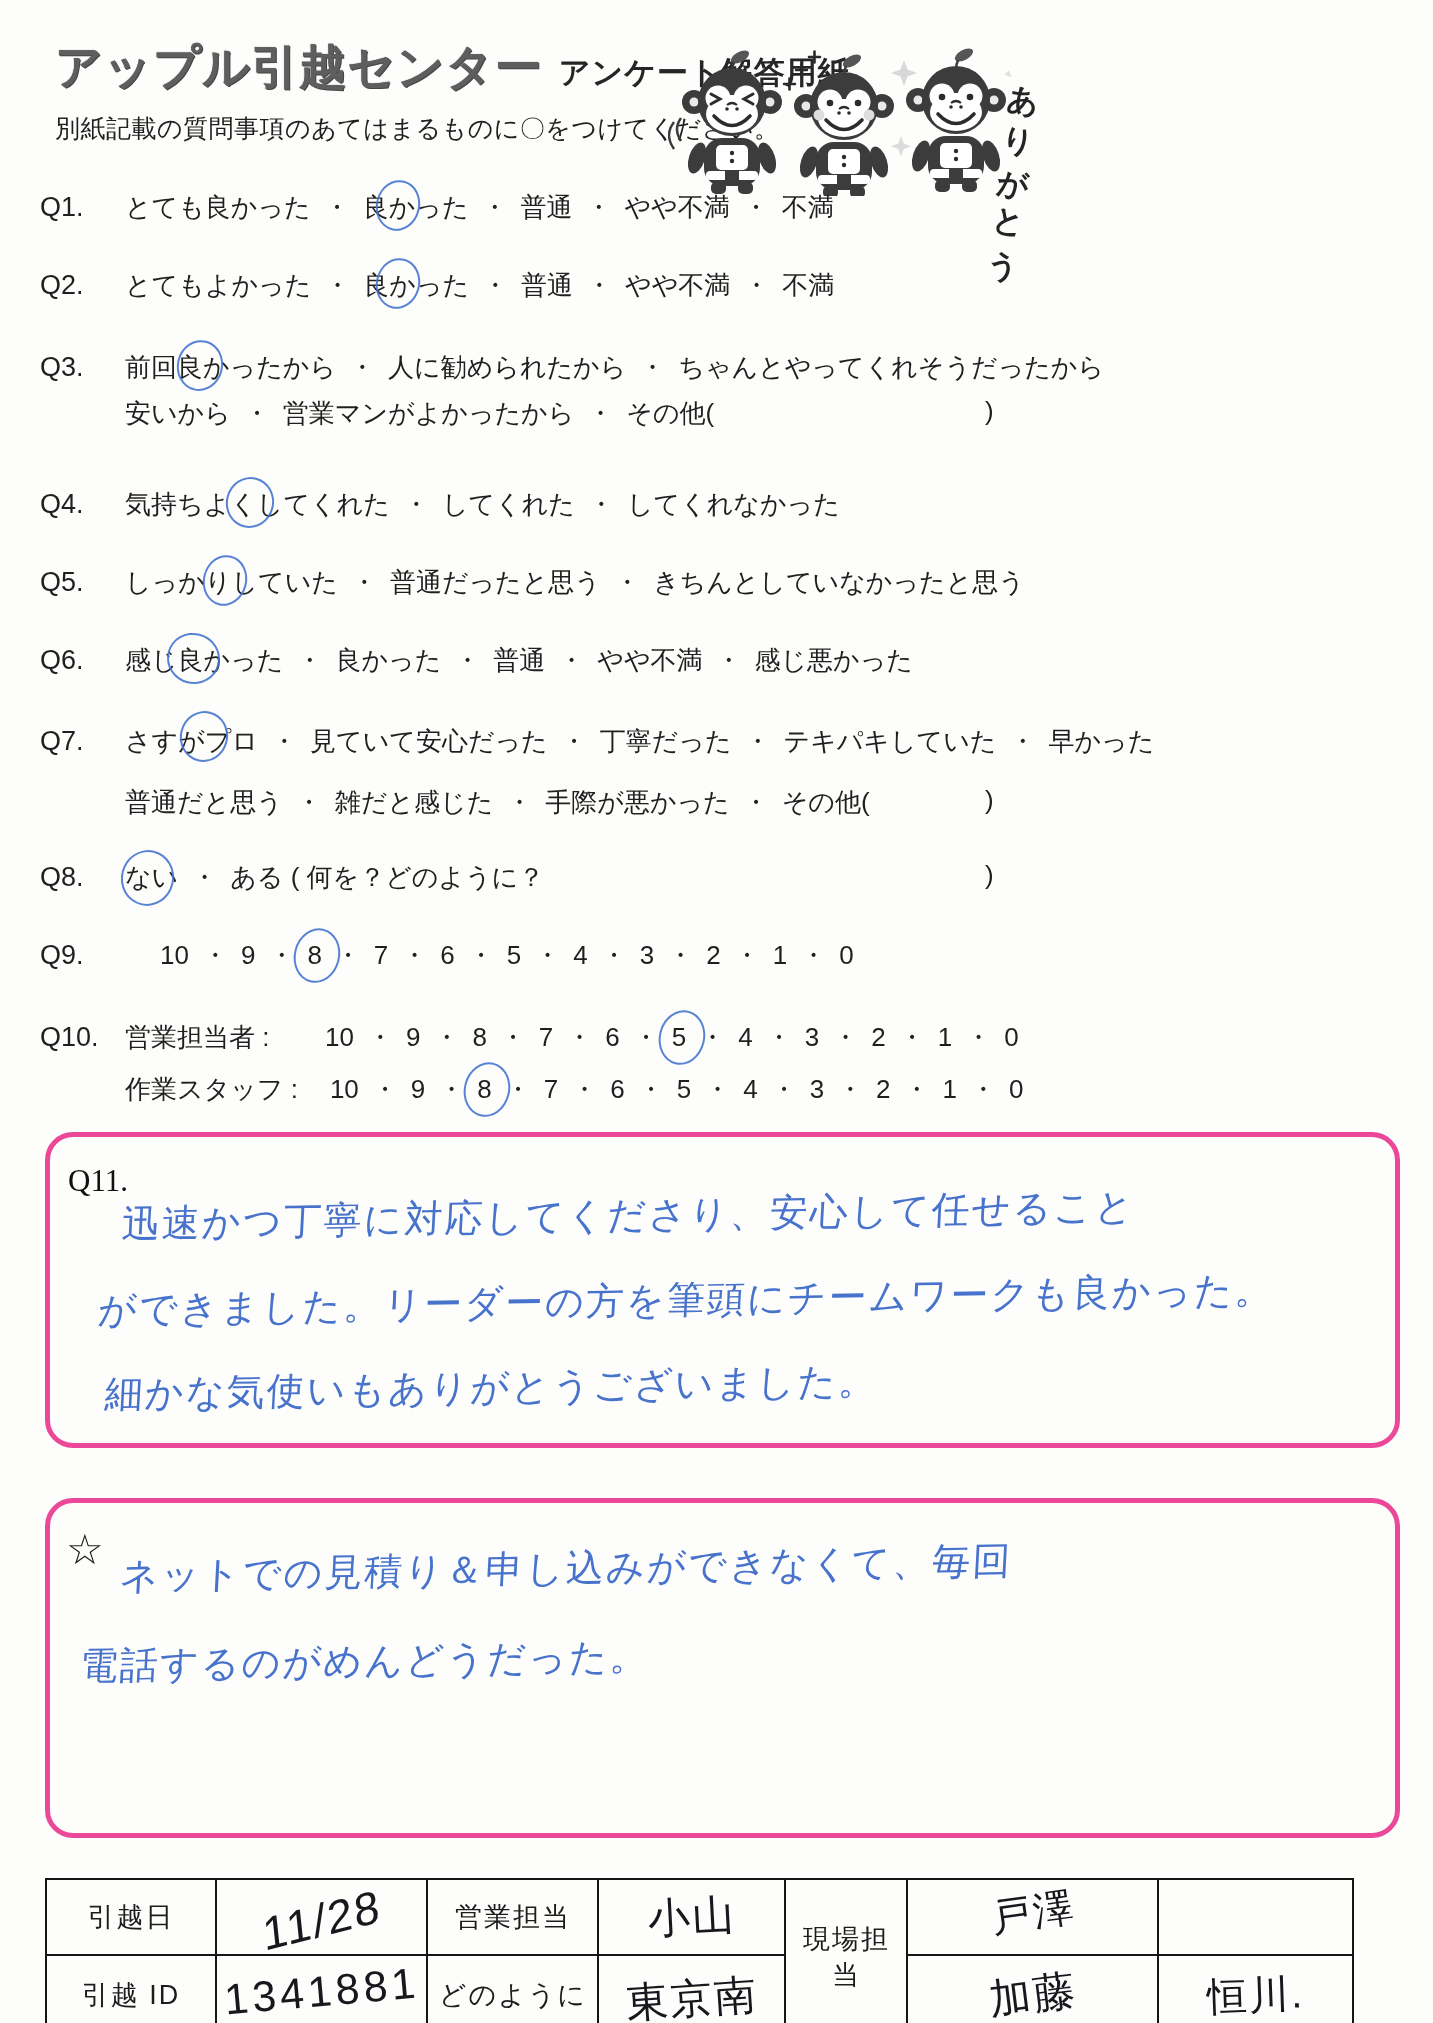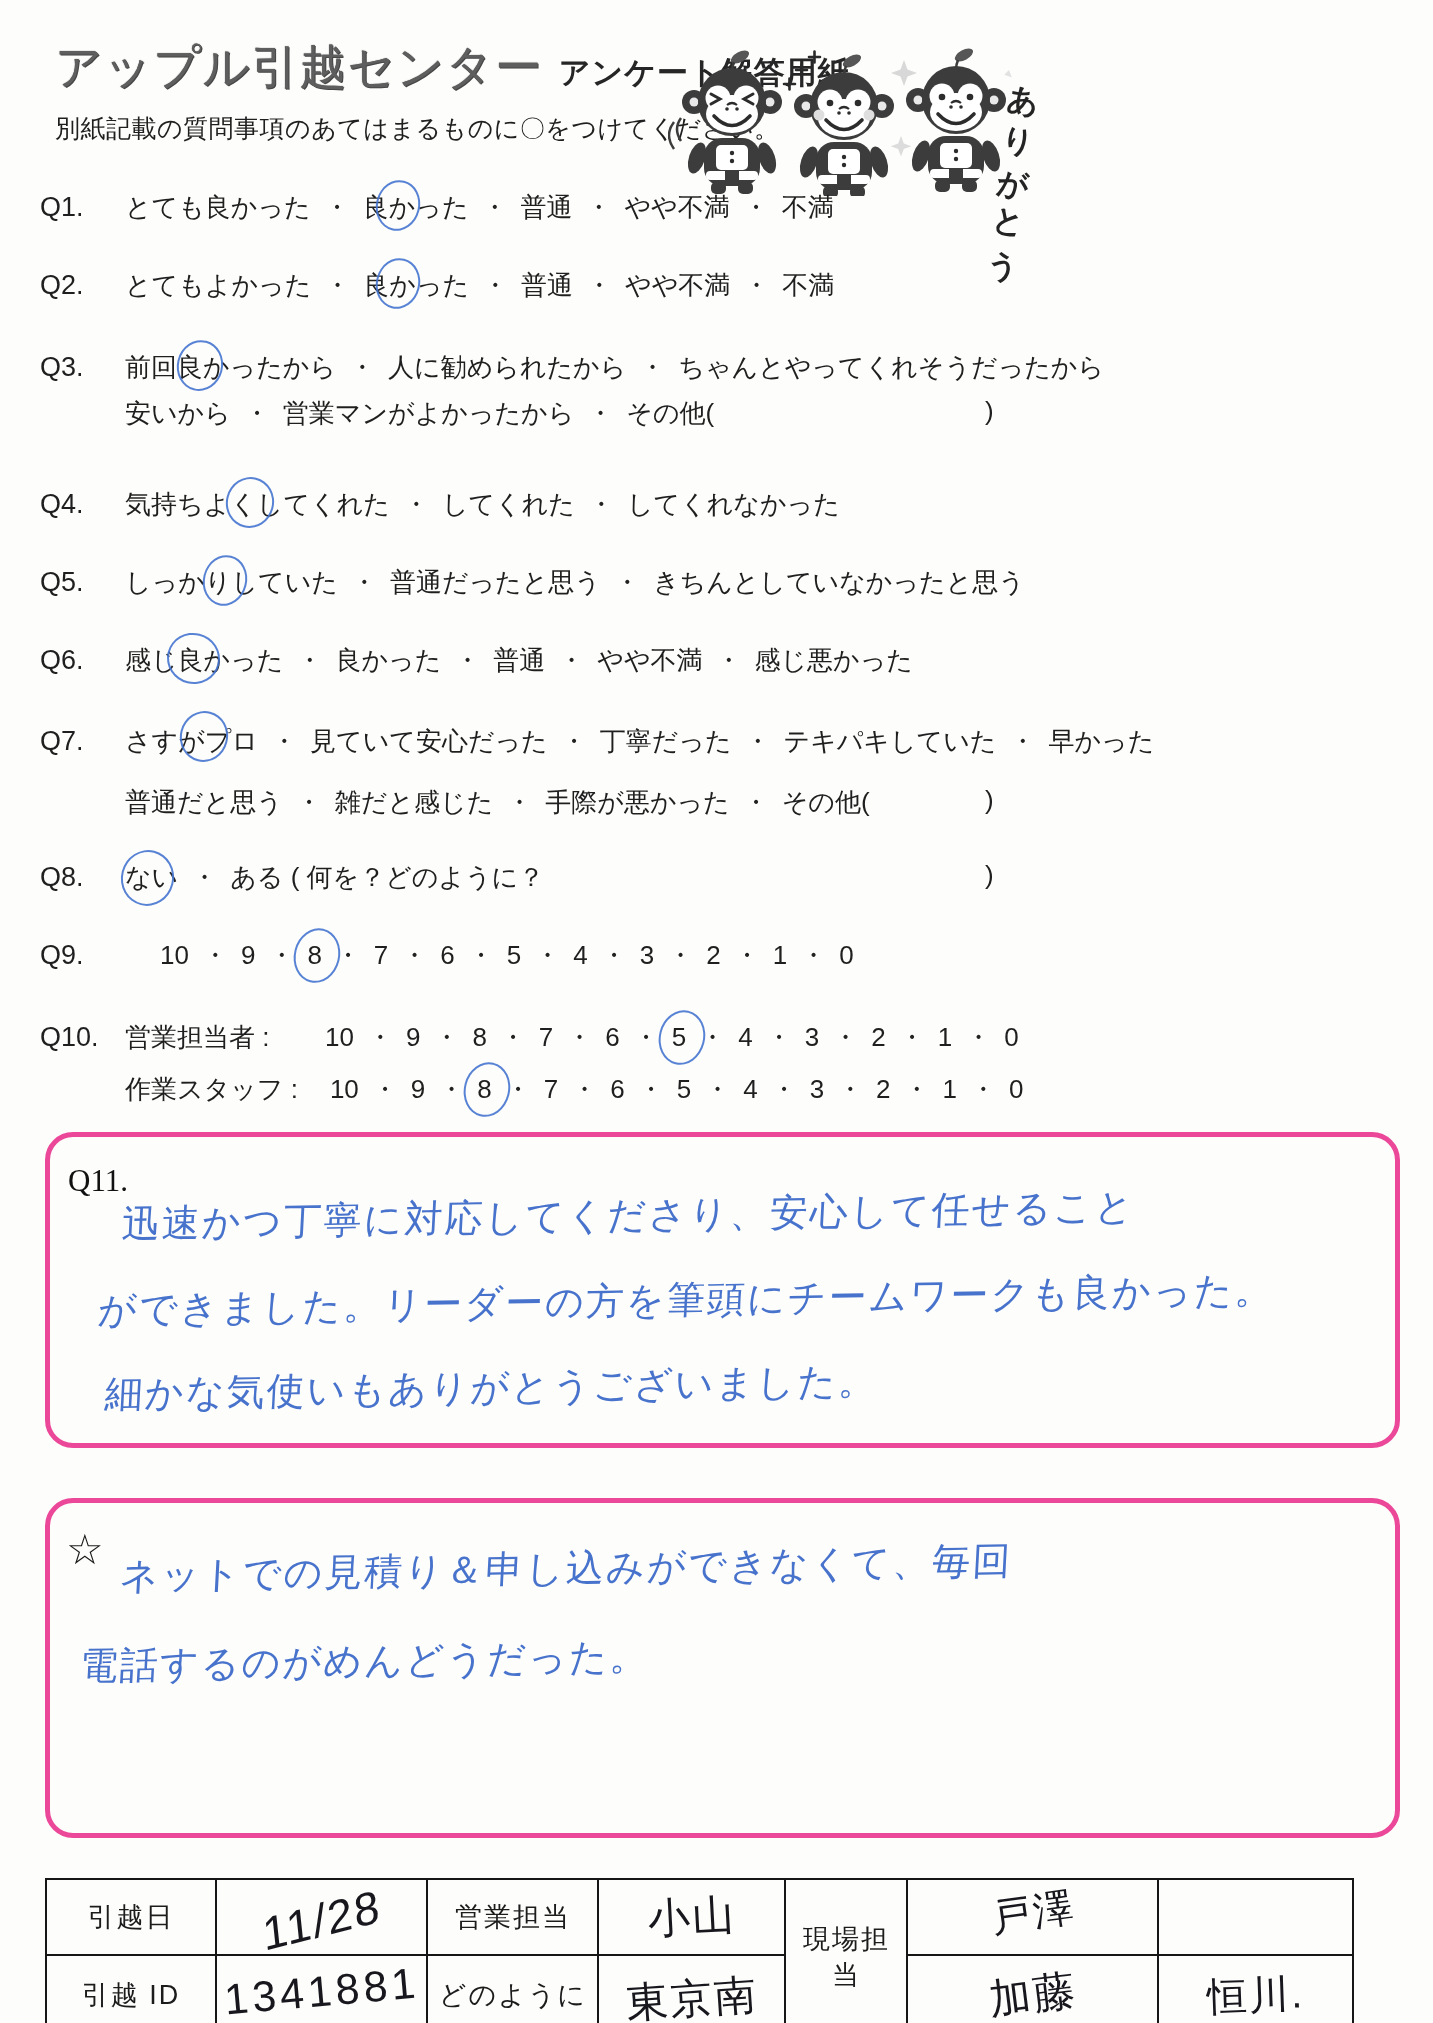--- a/index.html
+++ b/index.html
@@ -2,21 +2,21 @@
 <html><head>
 <meta charset="utf-8">
 <style>
   html,body{margin:0;padding:0;background:#d9d9d9}
   .page{position:relative;width:1433px;height:2023px;margin:0 auto;background:#fdfdfb;
         font-family:"Liberation Sans",sans-serif;color:#1f1f1f;overflow:hidden}
   .abs{position:absolute}
 
   
   .hdr{left:55px;top:36px;white-space:nowrap}
-  .brand{font-size:47px;font-weight:400;color:#5e5e5e;letter-spacing:1px;
+  .brand{font-size:47px;font-weight:700;color:#5e5e5e;letter-spacing:1px;
          text-shadow:1px 1px 0 #474747,0 0 1px #3a3a3a}
   .sheettitle{font-size:31px;font-weight:700;color:#262626;margin-left:16px;letter-spacing:1px}
   .instruction{left:55px;top:112px;font-size:25px;letter-spacing:.5px}
 
   
   .qrow{position:absolute;left:40px;width:1360px;font-size:26px;white-space:nowrap}
   .qid{display:inline-block;width:85px;font-size:27px}
   .opts{display:inline}
   .o{position:relative;display:inline-block}
   .s{font-style:normal;margin:0 13px;color:#222}

